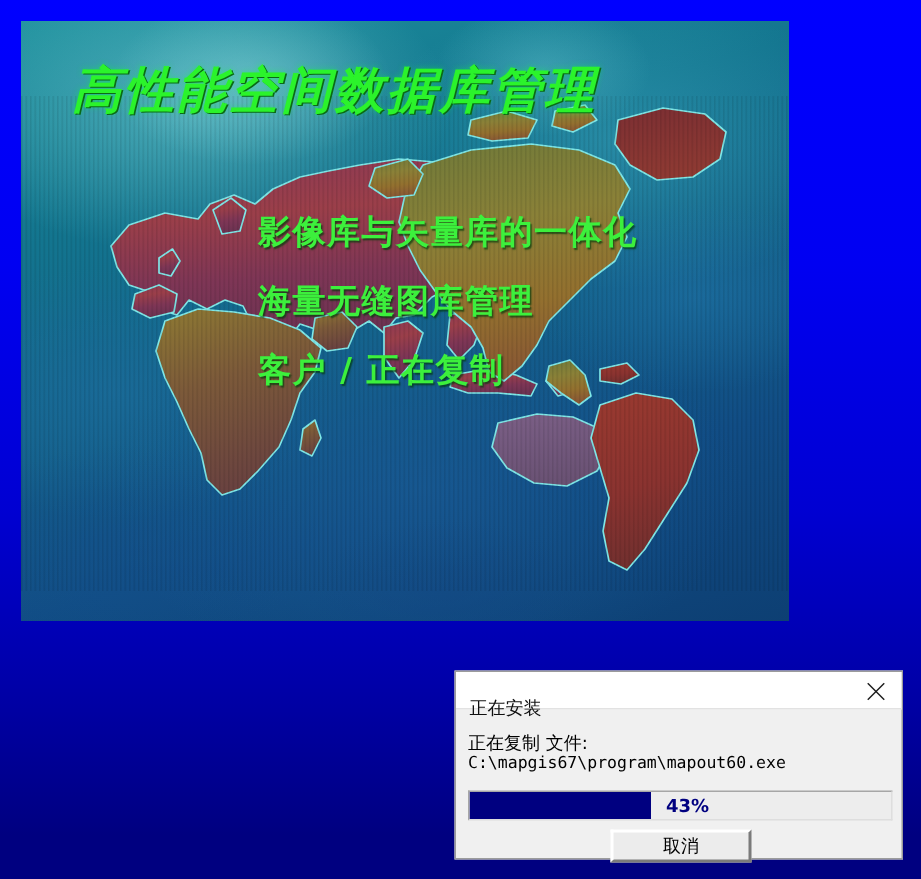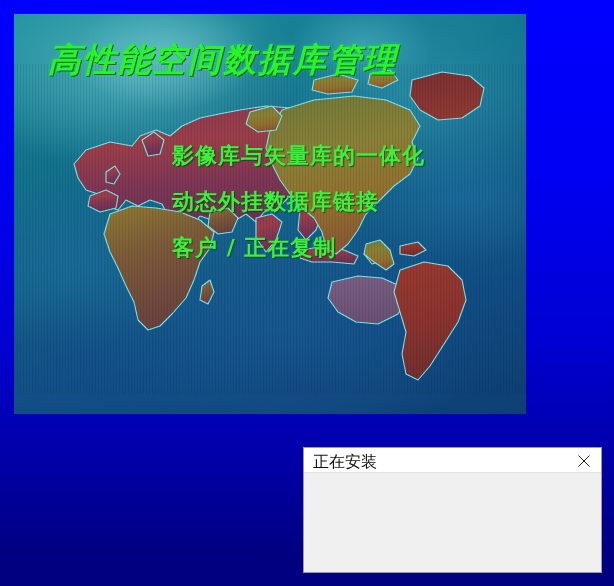--- a/index.html
+++ b/index.html
@@ -105,23 +105,23 @@
   #dialog .titlebar {
     position: relative;
     height: 25px;
     background: #ffffff;
     border-bottom: 1px solid #e2e2e2;
     box-sizing: border-box;
   }
   #dialog .titlebar .title {
     position: absolute;
     left: 9px;
-    top: 4px;
-    font-family: "DejaVu Sans", "Liberation Sans", sans-serif;
-    font-size: 16px;
+    top: 16px;
+    font-family: "DejaVu Sans", "Liberation Sans", sans-serif;
+    font-size: 12px;
     color: #101010;
     white-space: nowrap;
   }
   #dialog .titlebar .closebtn {
     position: absolute;
     right: 0;
     top: 0;
     width: 34px;
     height: 24px;
     cursor: default;
@@ -299,32 +299,43 @@
 
       <g opacity="0.55">
         <rect x="0" y="50" width="512" height="330" fill="url(#stripes)" style="mix-blend-mode:multiply"></rect>
       </g>
     </svg>
 
     <div class="splash-title">高性能空间数据库管理</div>
 
     <div class="splash-lines">
       <div class="splash-line">影像库与矢量库的一体化</div>
-      <div class="splash-line">动态外挂数据库链接</div>
+      <div class="splash-line">海量无缝图库管理</div>
       <div class="splash-line">客户 / 正在复制</div>
     </div>
   </div>
 
   <div id="dialog">
 
     <div class="titlebar">
       <div class="title">正在安装</div>
       <div class="closebtn">
         <svg width="12" height="12" viewBox="0 0 12 12">
           <line x1="0.5" y1="0.5" x2="11.5" y2="11.5" stroke="#1a1a1a" stroke-width="1"></line>
           <line x1="11.5" y1="0.5" x2="0.5" y2="11.5" stroke="#1a1a1a" stroke-width="1"></line>
         </svg>
       </div>
     </div>
 
+    <div class="body">
+      <div class="copy-label">正在复制 文件:</div>
+      <div class="copy-path">C:\mapgis67\program\mapout60.exe</div>
+
+      <div class="progress-track">
+        <div class="progress-fill" id="pfill" style="width: 43%; background: rgb(0, 0, 128);"></div>
+        <div class="progress-text">43%</div>
+      </div>
+
+      <button class="cancel-btn">取消</button>
+    </div>
   </div>
 
 </div>
 
 </body></html>

